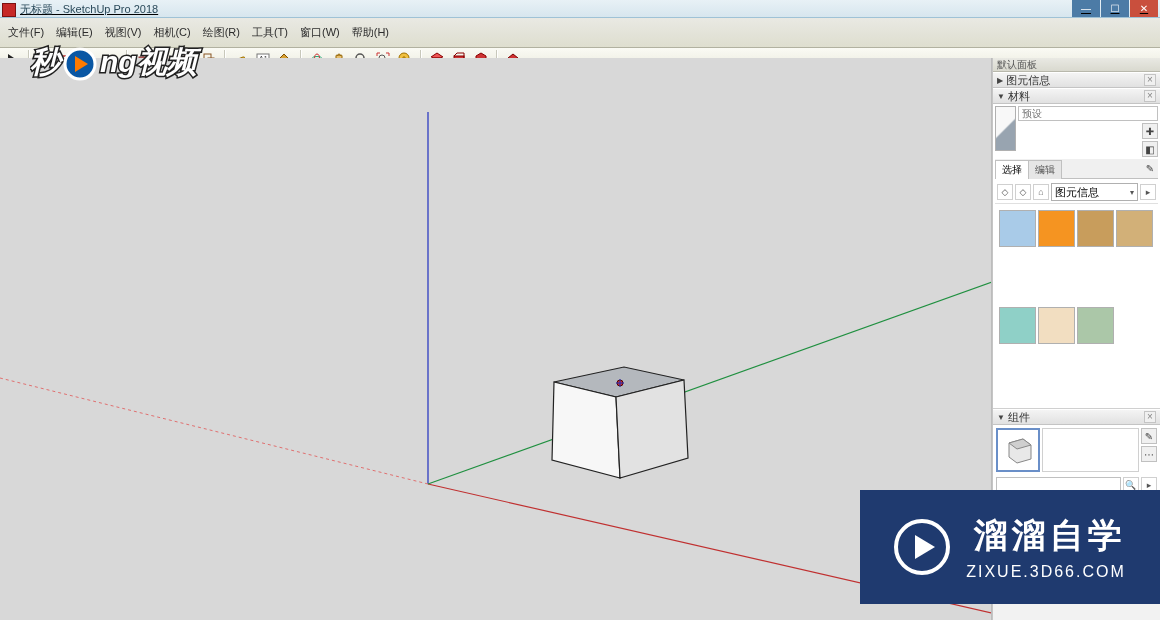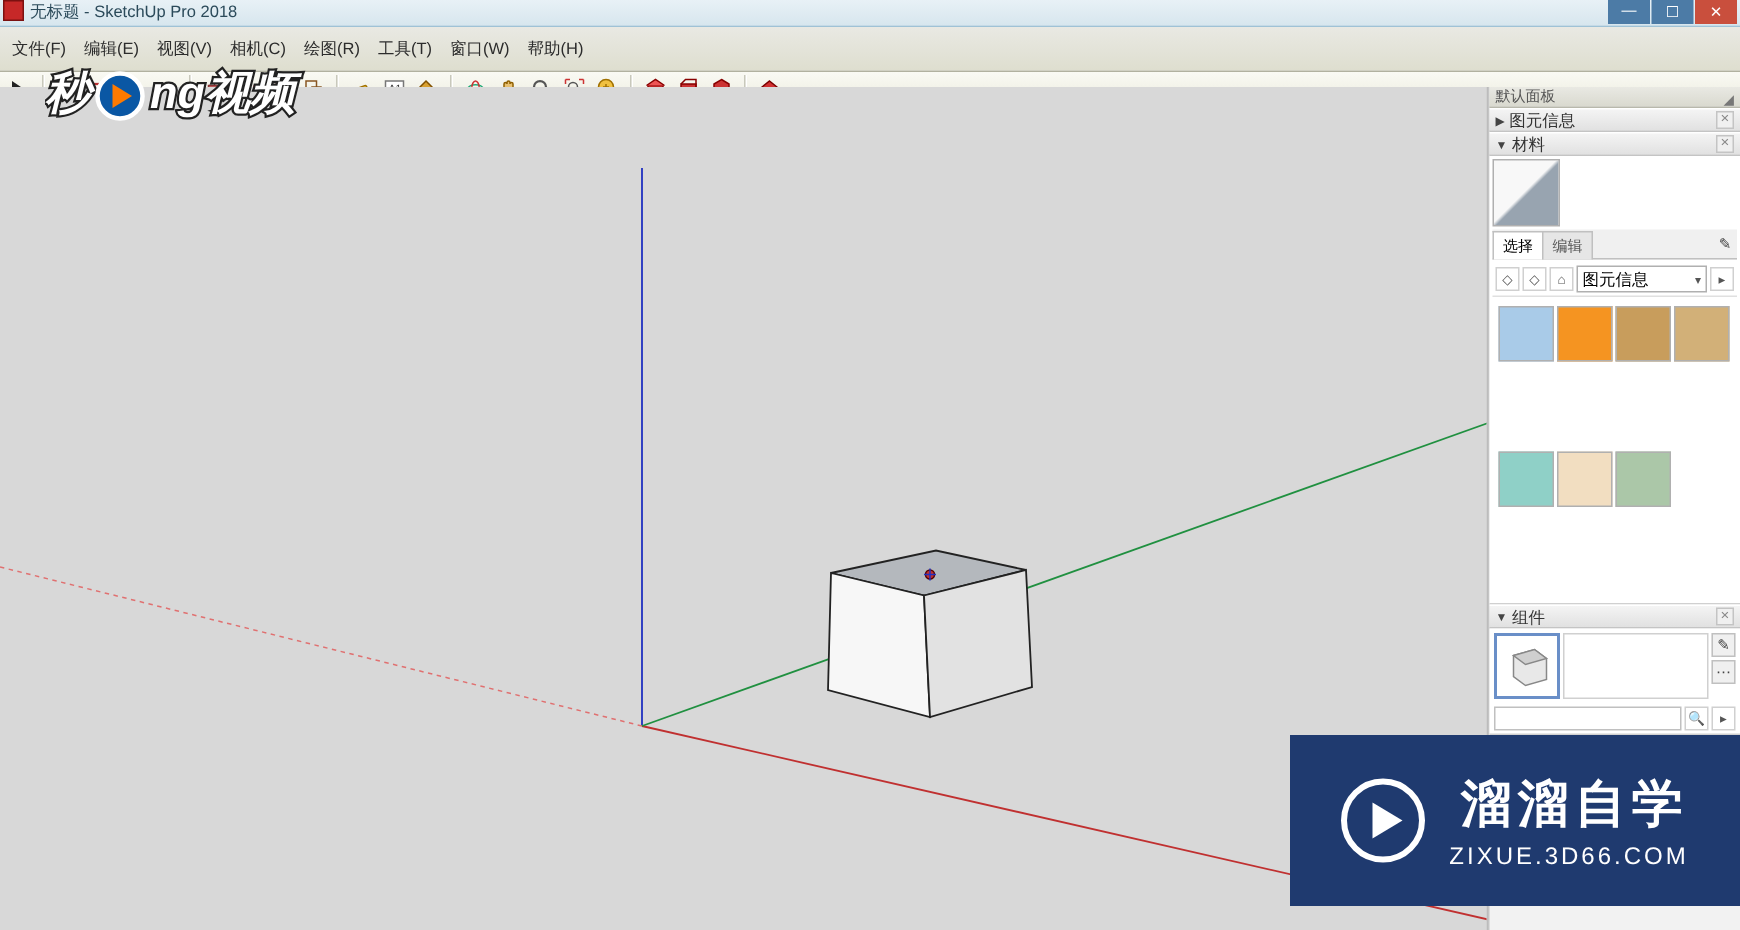--- a/index.html
+++ b/index.html
@@ -1,39 +1,39 @@
 <!DOCTYPE html>
 <html><head>
 <meta charset="utf-8">
 <style>
   * { box-sizing: border-box; margin: 0; padding: 0; }
   html, body { width: 1160px; height: 620px; font-family: "Microsoft YaHei", "SimSun", Arial, sans-serif; font-size: 11px; overflow: hidden; background:#fff;}
   
-  .titlebar { height: 18px; background: linear-gradient(#e8f1f6,#d7e6ee); display:flex; align-items:flex-start; padding:0 2px; border-bottom:1px solid #9fc2d6;}
+  .titlebar { height: 18px; background: linear-gradient(#e8f1f6,#d7e6ee); display:flex; align-items:flex-end; padding:0 2px; border-bottom:1px solid #9fc2d6;text-decoration:underline;}
   .titlebar .appicon { width:14px; height:14px; background:#c62828; margin-right:4px; border:1px solid #7b1111;}
   .titlebar .title { color:#2b4a5a; font-size:11px; flex:1;}
   .winbtns { display:flex; height:17px; margin-top:-1px;}
   .winbtn { width:28px; height:17px; display:flex; align-items:center; justify-content:center; font-size:10px; color:#fff;}
   .winbtn.min { background:#4c7ba6;}
   .winbtn.max { background:#4c7ba6; margin-left:1px;}
   .winbtn.close { background:#c94f3d; margin-left:1px;}
   
   .menubar { height:30px; background:linear-gradient(#e9e9e3,#dedecf); border-bottom:1px solid #b1b1a0; display:flex; align-items:center; padding-left:2px;}
   .menubar span { padding:2px 6px; color:#2c2c2c; cursor:default;}
   
   .toolbarwrap { height:22px; background:linear-gradient(#fafaf4,#ebebde); border-bottom:1px solid #bdbdb0; display:flex; align-items:center; padding-left:4px; gap:4px;}
   .tbtn { width:18px; height:18px; display:flex; align-items:center; justify-content:center; border:1px solid transparent; border-radius:2px; cursor:pointer;}
   .tsep { width:2px; height:18px; border-left:1px solid #c8c8bb; border-right:1px solid #fff; margin:0 2px;}
   
   .mainarea { position:absolute; top:58px; left:0; right:0; bottom:0; display:flex;}
   .viewport { flex:1; position:relative; background:#d8d8d8; overflow:hidden; border-right:1px solid #bcbcbc;}
   .viewport svg { position:absolute; top:0; left:0;}
   .sidepanel { width:168px; background:#f2f2f2; border-left:1px solid #c5c5c5; display:flex; flex-direction:column; position:relative;}
   
-  .tray-title { height:14px; background:linear-gradient(#e9e9e3,#d9d9cf); border-bottom:1px solid #b8b8ac; font-size:10px; padding:0 4px; display:flex; align-items:flex-end; justify-content:space-between; color:#555;}
+  .tray-title { height:14px; background:linear-gradient(#e9e9e3,#d9d9cf); border-bottom:1px solid #b8b8ac; font-size:10px; padding:0 4px; display:flex; align-items:flex-start; justify-content:space-between; color:#555;flex-direction:column;}
   .tray-title .pin{ font-size:9px; color:#777;}
   
   .panelhdr { height:16px; background:linear-gradient(#f4f4f4,#e1e1e1); border-top:1px solid #fff; border-bottom:1px solid #c4c4c4; display:flex; align-items:center; padding:0 4px; font-size:11px; color:#333;}
   .panelhdr .tri{ font-size:8px; margin-right:3px; color:#444;}
   .panelhdr .closex{ margin-left:auto; font-size:10px; color:#888; width:12px; border:1px solid #c4c4c4; text-align:center; line-height:10px; background:#f0f0f0;}
   
   .matbody { background:#fff; border-bottom:1px solid #d0d0d0; padding:2px; display:flex; flex-direction:column; gap:2px;}
   .matrow1 { display:flex; gap:2px;}
   .matpreview{ width:45px; height:45px; background:linear-gradient(135deg,#f8f8f8 0%,#f8f8f8 48%,#98a4b0 52%,#98a4b0 100%); border:1px solid #b0b0b0;}
   .matnamebox{ flex:1; height:18px; border:1px solid #c0c0c0; background:#fff; font-size:10px; padding:1px 3px; color:#888;}
@@ -248,20 +248,29 @@
     </div>
 
     <div class="panelhdr">
       <span class="tri">▼</span>
       <span>材料</span>
       <span class="closex">×</span>
     </div>
     <div class="matbody">
       <div class="matrow1">
         <div class="matpreview"></div>
+        <div style="flex:1; display:flex; flex-direction:column; gap:2px;">
+          <input class="matnamebox" placeholder="预设" style="">
+          <div style="display:flex; gap:2px; justify-content:flex-end;">
+            <div class="matminibtn">✚</div>
+          </div>
+          <div style="display:flex; gap:2px; justify-content:flex-end;">
+            <div class="matminibtn">◧</div>
+          </div>
+        </div>
       </div>
       <div class="tabsrow">
         <div class="tab">选择</div>
         <div class="tab inactive">编辑</div>
         <div class="spacer"></div>
         <div class="matminibtn" style="border:none;background:none;">✎</div>
       </div>
       <div class="navrow">
         <div class="navbtn">◇</div>
         <div class="navbtn">◇</div>

